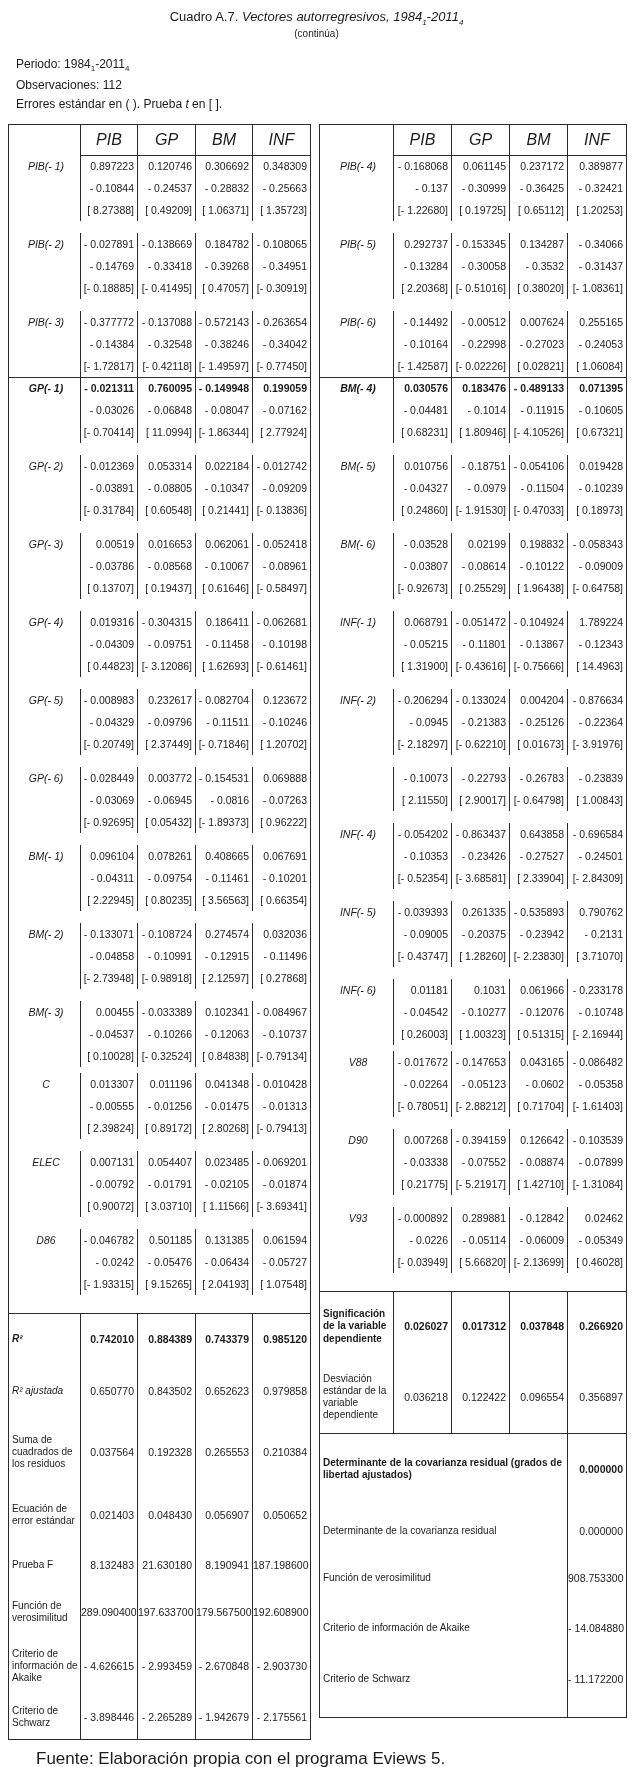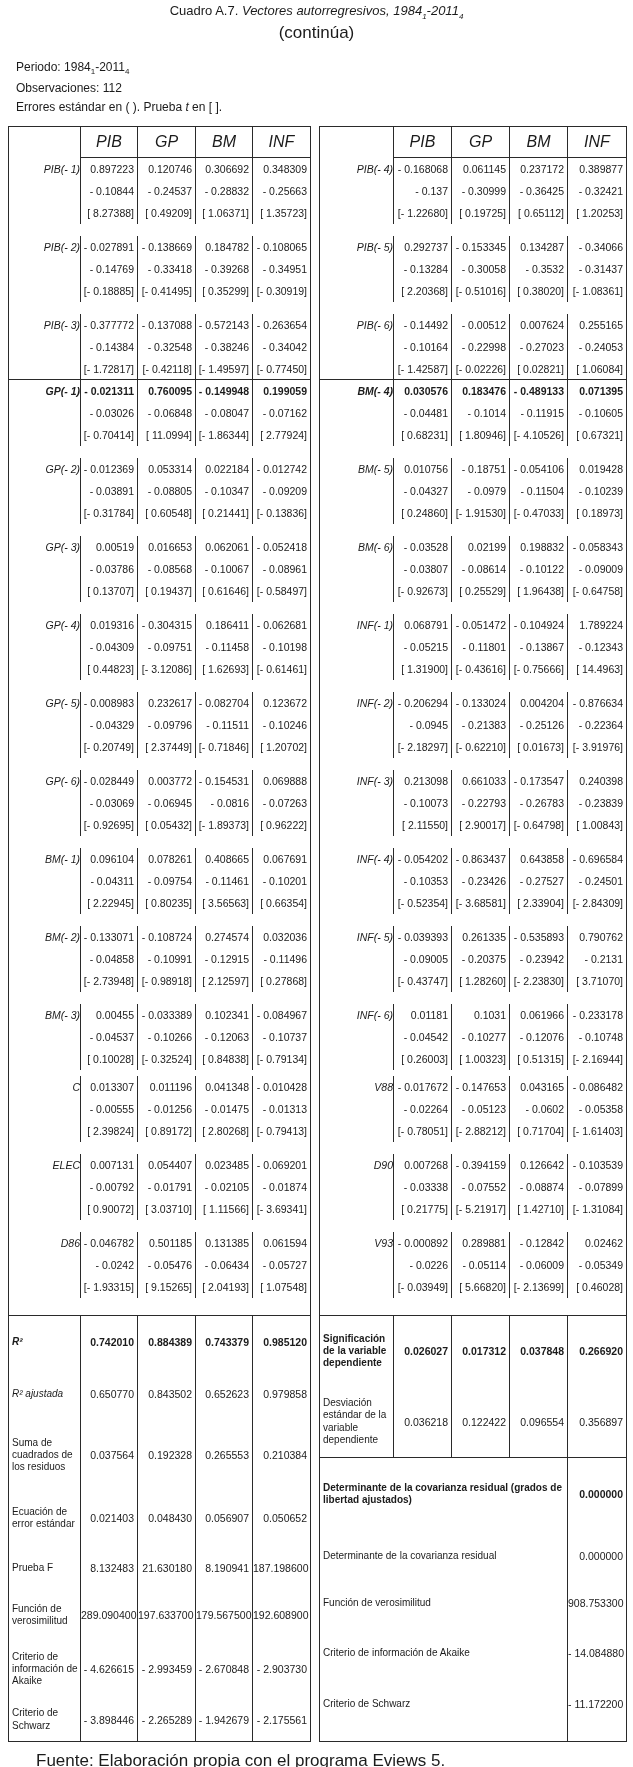--- a/index.html
+++ b/index.html
@@ -1,31 +1,31 @@
 <!DOCTYPE html>
 <html><head>
 <meta charset="utf-8">
 <style>
   html,body{margin:0;padding:0;background:#ffffff;}
   .page{
     width:633px;height:1767px;background:#fff;overflow:hidden;position:relative;
     font-family:"Liberation Sans","DejaVu Sans",sans-serif;color:#1b1b1b;
   }
-  .title{padding-top:3px;text-align:center;font-size:13px;line-height:1.25;}
+  .title{padding-top:9px;text-align:center;font-size:13px;line-height:1.25;}
   .title .it{font-style:italic;}
-  .subtitle{text-align:center;font-size:17px;line-height:1.25;}
+  .subtitle{text-align:center;font-size:10px;line-height:1.25;}
   sub{font-size:8px;}
   .meta{margin:15px 0 0 16px;font-size:12px;line-height:1.6;}
   .meta .it{font-style:italic;}
   .tables{display:flex;gap:8px;padding:0 8px;margin-top:9px;align-items:flex-start;}
   table.vartable{border-collapse:collapse;table-layout:fixed;border:1.2px solid #2a2a2a;}
   .vartable td{font-size:10.5px;padding:0;vertical-align:middle;white-space:nowrap;overflow:hidden;}
   .vartable td.b{border-right:1px solid #2a2a2a;}
   .vartable td.v{text-align:right;padding-right:3px;}
-  .vartable td.lbl{font-style:italic;text-align:right;padding-left:3px;}
+  .vartable td.lbl{font-style:italic;text-align:center;padding-left:3px;}
   .vartable tr.hdr td{height:30px;font-style:italic;text-align:center;font-size:16px;}
   .vartable tr.hdr td.hdu{border-bottom:1px solid #2a2a2a;}
   .vartable tr.r{height:22px;}
   .vartable tr.sp{height:12px;}
   .vartable tr.sps{height:6px;}
   .vartable tr.spe{height:18px;}
   .vartable tr.rt td{border-top:1px solid #2a2a2a;font-weight:bold;}
   .vartable td.slbl,.vartable td.wlbl{
     font-style:normal;font-size:10px;line-height:1.22;text-align:left;
     padding:2px 2px 2px 3px;white-space:normal;vertical-align:middle;
@@ -102,21 +102,21 @@
               <td class="b"></td>
               <td class="v b">- 0.14769</td>
               <td class="v b">- 0.33418</td>
               <td class="v b">- 0.39268</td>
               <td class="v">- 0.34951</td>
             </tr>
             <tr class="r">
               <td class="b"></td>
               <td class="v b">[- 0.18885]</td>
               <td class="v b">[- 0.41495]</td>
-              <td class="v b">[ 0.35299]</td>
+              <td class="v b">[ 0.47057]</td>
               <td class="v">[- 0.30919]</td>
             </tr>
             <tr class="sp">
               <td colspan="5"></td>
             </tr>
             <tr class="r">
               <td class="lbl b">PIB(- 3)</td>
               <td class="v b">- 0.377772</td>
               <td class="v b">- 0.137088</td>
               <td class="v b">- 0.572143</td>
@@ -683,27 +683,20 @@
               <td class="b"></td>
               <td class="v b">[- 2.18297]</td>
               <td class="v b">[- 0.62210]</td>
               <td class="v b">[ 0.01673]</td>
               <td class="v">[- 3.91976]</td>
             </tr>
             <tr class="sp">
               <td colspan="5"></td>
             </tr>
             <tr class="r">
-              <td class="lbl b">INF(- 3)</td>
-              <td class="v b">0.213098</td>
-              <td class="v b">0.661033</td>
-              <td class="v b">- 0.173547</td>
-              <td class="v">0.240398</td>
-            </tr>
-            <tr class="r">
               <td class="b"></td>
               <td class="v b">- 0.10073</td>
               <td class="v b">- 0.22793</td>
               <td class="v b">- 0.26783</td>
               <td class="v">- 0.23839</td>
             </tr>
             <tr class="r">
               <td class="b"></td>
               <td class="v b">[ 2.11550]</td>
               <td class="v b">[ 2.90017]</td>

